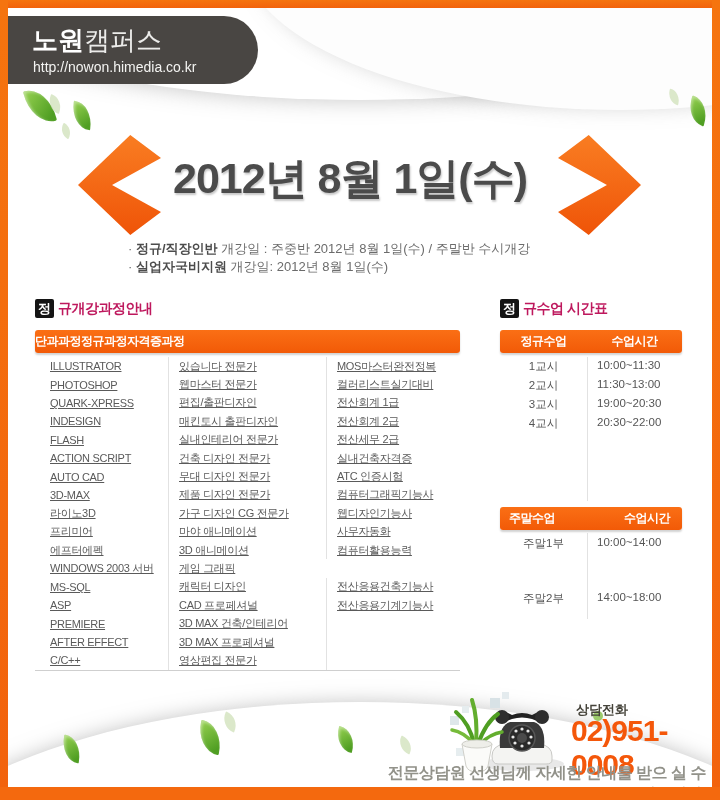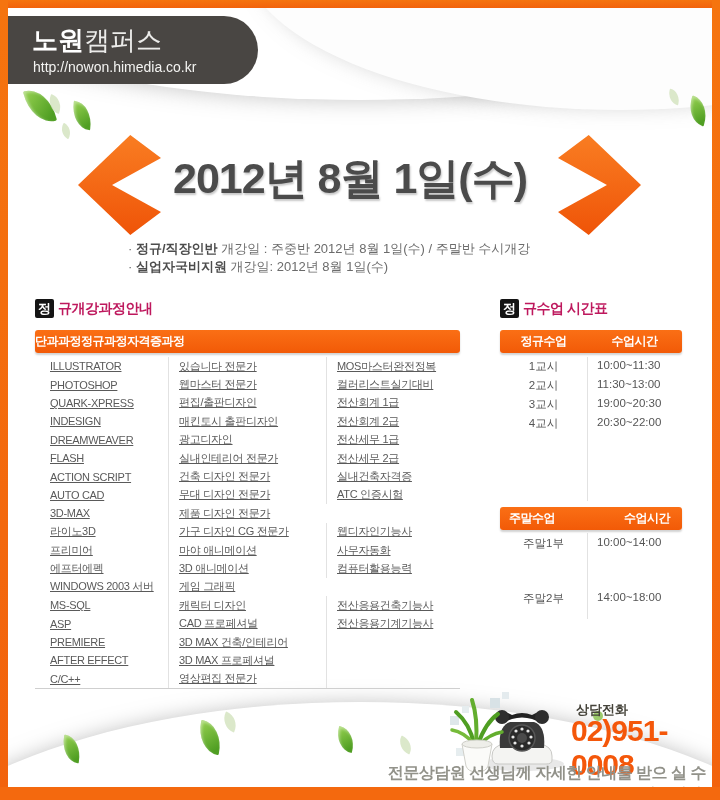--- a/index.html
+++ b/index.html
@@ -145,25 +145,20 @@
         <div class="c c2">편집/출판디자인</div>
         <div class="c c3">전산회계 1급</div>
       </div>
 
       <div class="crow">
         <div class="c c1">INDESIGN</div>
         <div class="c c2">매킨토시 출판디자인</div>
         <div class="c c3">전산회계 2급</div>
       </div>
 
-      <div class="crow">
-        <div class="c c1">DREAMWEAVER</div>
-        <div class="c c2">광고디자인</div>
-        <div class="c c3">전산세무 1급</div>
-      </div>
 
       <div class="crow">
         <div class="c c1">FLASH</div>
         <div class="c c2">실내인테리어 전문가</div>
         <div class="c c3">전산세무 2급</div>
       </div>
 
       <div class="crow">
         <div class="c c1">ACTION SCRIPT</div>
         <div class="c c2">건축 디자인 전문가</div>
@@ -172,20 +167,21 @@
 
       <div class="crow">
         <div class="c c1">AUTO CAD</div>
         <div class="c c2">무대 디자인 전문가</div>
         <div class="c c3">ATC 인증시험</div>
       </div>
 
       <div class="crow">
         <div class="c c1">3D-MAX</div>
         <div class="c c2">제품 디자인 전문가</div>
+        <div class="c c3">컴퓨터그래픽기능사</div>
       </div>
 
       <div class="crow">
         <div class="c c1">라이노3D</div>
         <div class="c c2">가구 디자인 CG 전문가</div>
         <div class="c c3">웹디자인기능사</div>
       </div>
 
       <div class="crow">
         <div class="c c1">프리미어</div>

